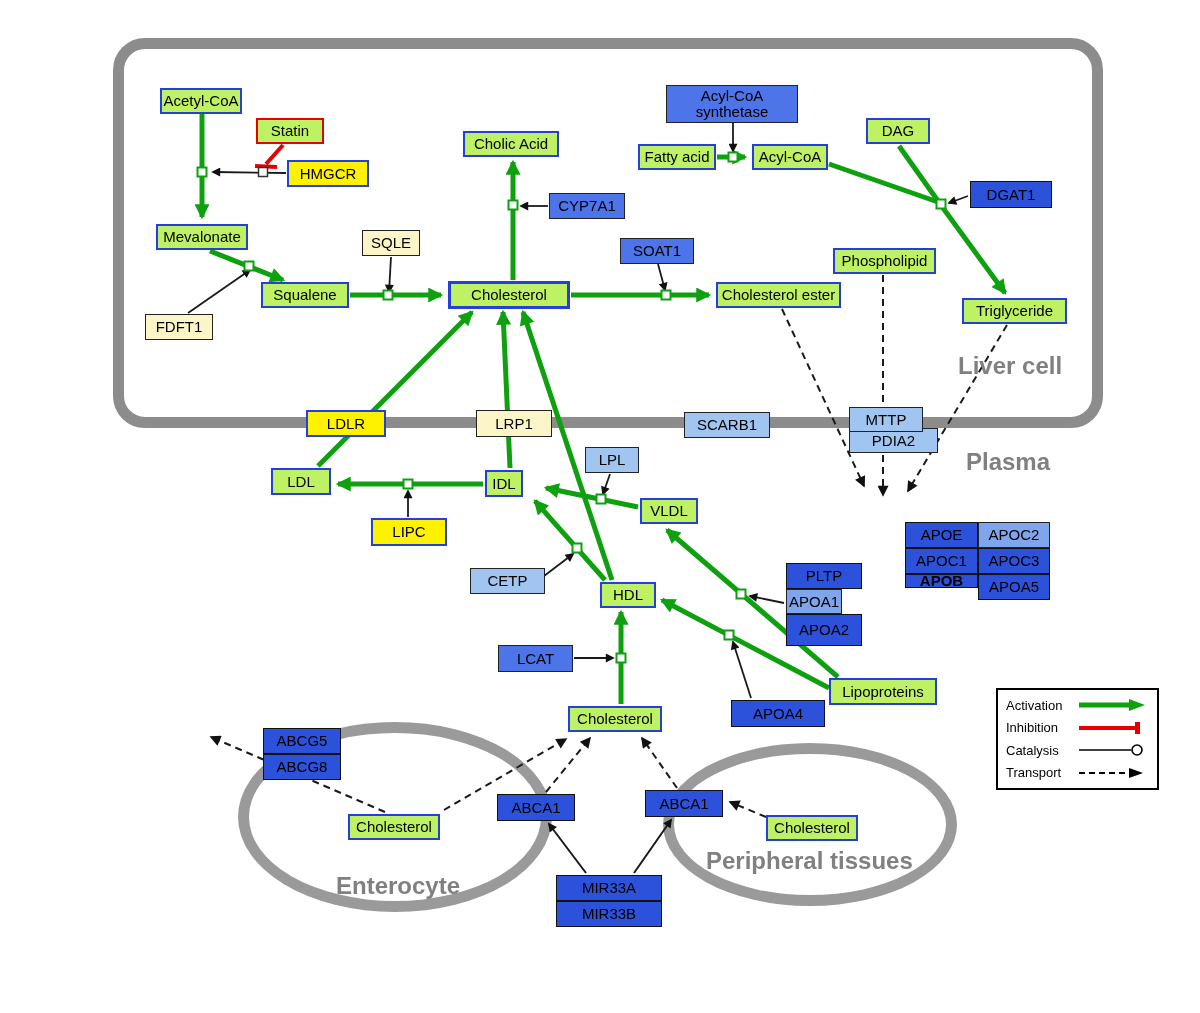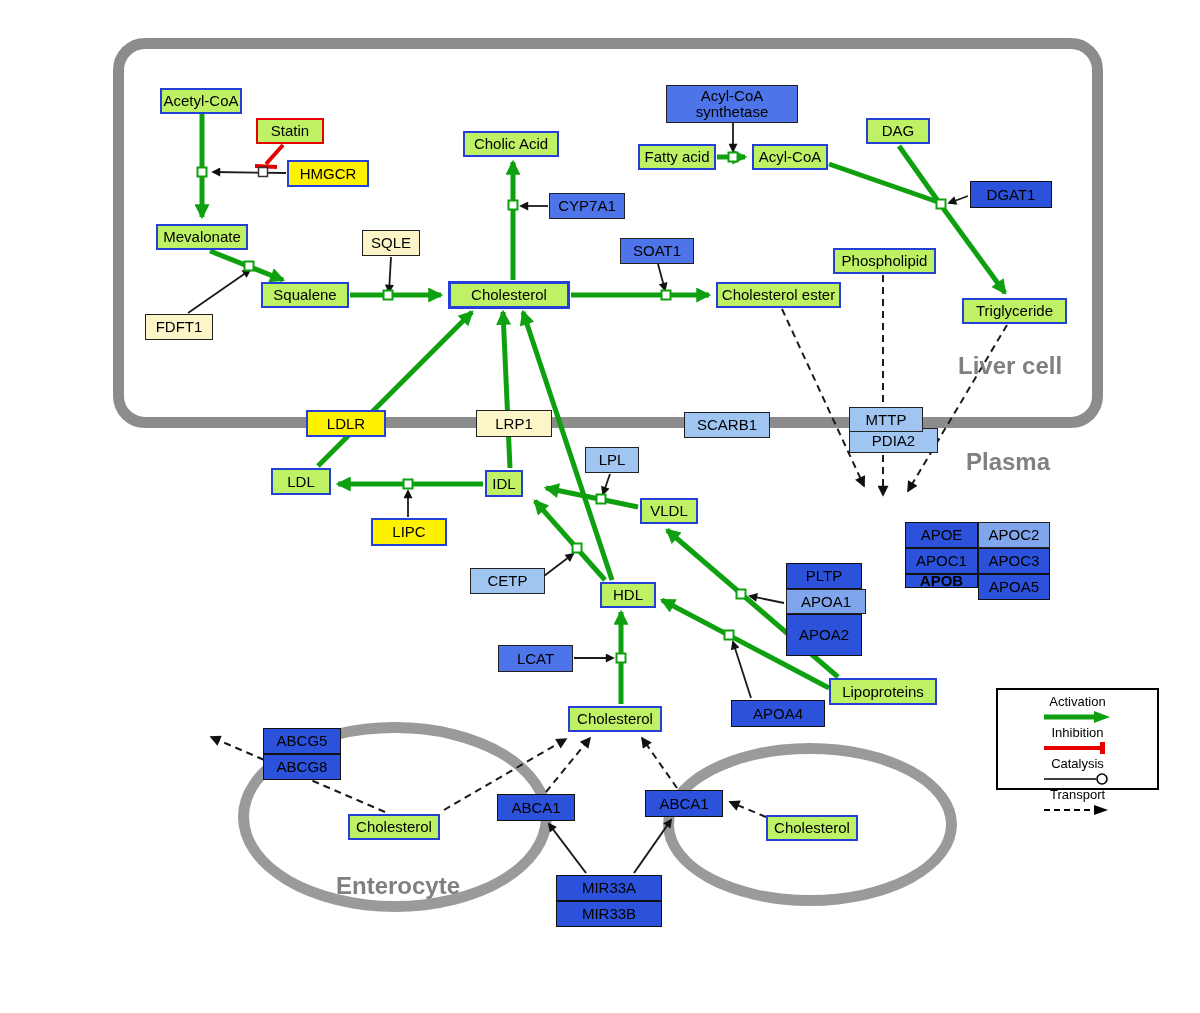--- a/index.html
+++ b/index.html
@@ -38,21 +38,21 @@
   .edge.catalysis{stroke:#1a1a1a;stroke-width:1.8;}
   .edge.regulation{stroke:#1a1a1a;stroke-width:2;}
   .edge.inhibition{stroke:var(--red);stroke-width:4;}
   .anchor.green{fill:#fff;stroke:var(--green);stroke-width:2;}
   .anchor.white{fill:#fff;stroke:#333;stroke-width:1.5;}
   .mk-green{fill:var(--green);}
   .mk-black{fill:#111;}
 
   #legend{position:absolute;left:996px;top:688px;width:163px;height:102px;border:2px solid #000;
           background:#fff;z-index:4;display:flex;flex-direction:column;justify-content:space-around;padding:4px 8px;}
-  .legend-row{display:flex;align-items:center;justify-content:space-between;flex-direction:column;}
+  .legend-row{display:flex;align-items:center;justify-content:space-between;}
   .legend-label{font-size:13px;color:#000;}
   .lg-act{stroke:var(--green);stroke-width:5;}
   .lg-act-head{fill:var(--green);}
   .lg-inh{stroke:var(--red);stroke-width:4;}
   .lg-inh-bar{fill:var(--red);}
   .lg-cat{stroke:#000;stroke-width:1.6;}
   .lg-cat-circle{fill:#fff;stroke:#000;stroke-width:1.6;}
   .lg-trans{stroke:#000;stroke-width:1.8;stroke-dasharray:6 4;}
   .lg-trans-head{fill:#000;}
 </style>
@@ -162,22 +162,22 @@
       <div class="node paleyellow" style="left: 476px; top: 410px; width: 76px; height: 27px;">LRP1</div>
       <div class="node lightblue" style="left: 684px; top: 412px; width: 86px; height: 26px;">SCARB1</div>
       <div class="node metabolite" style="left: 271px; top: 468px; width: 60px; height: 27px;">LDL</div>
       <div class="node metabolite" style="left: 485px; top: 470px; width: 38px; height: 27px;">IDL</div>
       <div class="node lightblue" style="left: 585px; top: 447px; width: 54px; height: 26px;">LPL</div>
       <div class="node metabolite" style="left: 640px; top: 498px; width: 58px; height: 26px;">VLDL</div>
       <div class="node yellow" style="left: 371px; top: 518px; width: 76px; height: 28px;">LIPC</div>
       <div class="node lightblue" style="left: 470px; top: 568px; width: 75px; height: 26px;">CETP</div>
       <div class="node metabolite" style="left: 600px; top: 582px; width: 56px; height: 26px;">HDL</div>
       <div class="node darkblue" style="left: 786px; top: 563px; width: 76px; height: 26px;">PLTP</div>
-      <div class="node lightmedblue" style="left: 786px; top: 589px; width: 80px; height: 25px;">APOA1</div>
-      <div class="node darkblue" style="left: 786px; top: 614px; width: 76px; height: 42px;">APOA2</div>
+      <div class="node lightmedblue" style="left: 786px; top: 589px; width: 56px; height: 25px;">APOA1</div>
+      <div class="node darkblue" style="left: 786px; top: 614px; width: 76px; height: 32px;">APOA2</div>
       <div class="node medblue" style="left: 498px; top: 645px; width: 75px; height: 27px;">LCAT</div>
       <div class="node darkblue" style="left: 694px; top: 700px; width: 94px; height: 27px; margin-left: 37px;">APOA4</div>
       <div class="node metabolite" style="left: 829px; top: 678px; width: 108px; height: 27px;">Lipoproteins</div>
       <div class="node darkblue" style="left: 905px; top: 522px; width: 73px; height: 26px;">APOE</div>
       <div class="node lightmedblue" style="left: 978px; top: 522px; width: 72px; height: 26px;">APOC2</div>
       <div class="node darkblue" style="left: 905px; top: 548px; width: 73px; height: 26px;">APOC1</div>
       <div class="node darkblue" style="left: 978px; top: 548px; width: 72px; height: 26px;">APOC3</div>
       <div class="node darkblue" style="left: 905px; top: 574px; width: 73px; height: 14px; font-weight: bold;">APOB</div>
       <div class="node darkblue" style="left: 978px; top: 574px; width: 72px; height: 26px;">APOA5</div>
       <div class="node metabolite" style="left: 568px; top: 706px; width: 94px; height: 26px;">Cholesterol</div>
@@ -187,20 +187,21 @@
       <div class="node darkblue" style="left: 497px; top: 794px; width: 78px; height: 27px;">ABCA1</div>
       <div class="node darkblue" style="left: 645px; top: 790px; width: 78px; height: 27px;">ABCA1</div>
       <div class="node metabolite" style="left: 766px; top: 815px; width: 92px; height: 26px;">Cholesterol</div>
       <div class="node darkblue" style="left: 556px; top: 875px; width: 106px; height: 26px;">MIR33A</div>
       <div class="node darkblue" style="left: 556px; top: 901px; width: 106px; height: 26px;">MIR33B</div>
     </div>
 
   <div id="liver-label" class="comp-label">Liver cell</div>
   <div id="plasma-label" class="comp-label">Plasma</div>
   <div id="enterocyte-label" class="comp-label">Enterocyte</div>
+  <div id="peripheral-label" class="comp-label">Peripheral tissues</div>
 
   <div id="legend">
     <div class="legend-row">
       <span class="legend-label">Activation</span>
       <svg width="72" height="16">
         <line x1="2" y1="8" x2="52" y2="8" class="lg-act"></line>
           <polygon points="52,2 68,8 52,14" class="lg-act-head"></polygon>
       </svg>
     </div>
     <div class="legend-row">

